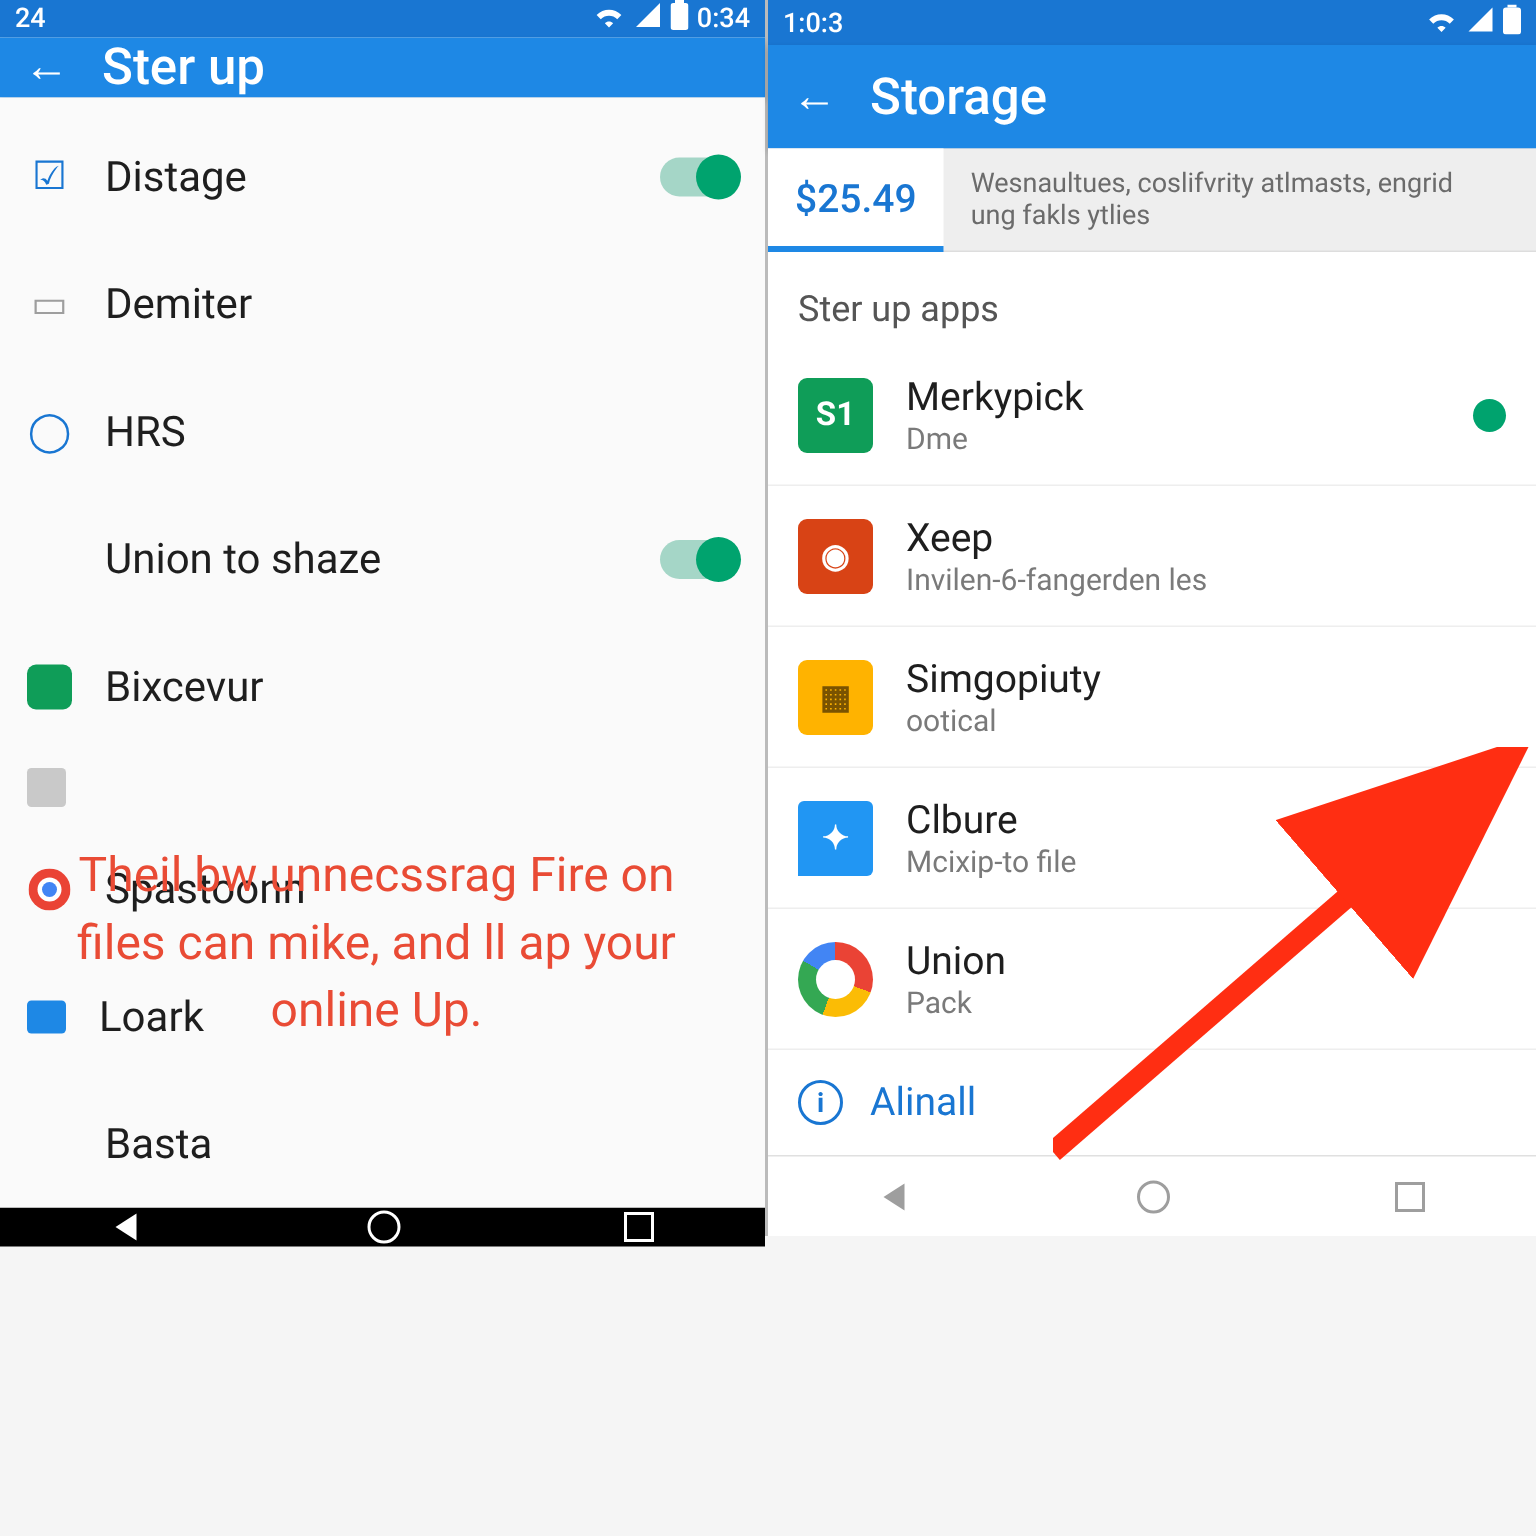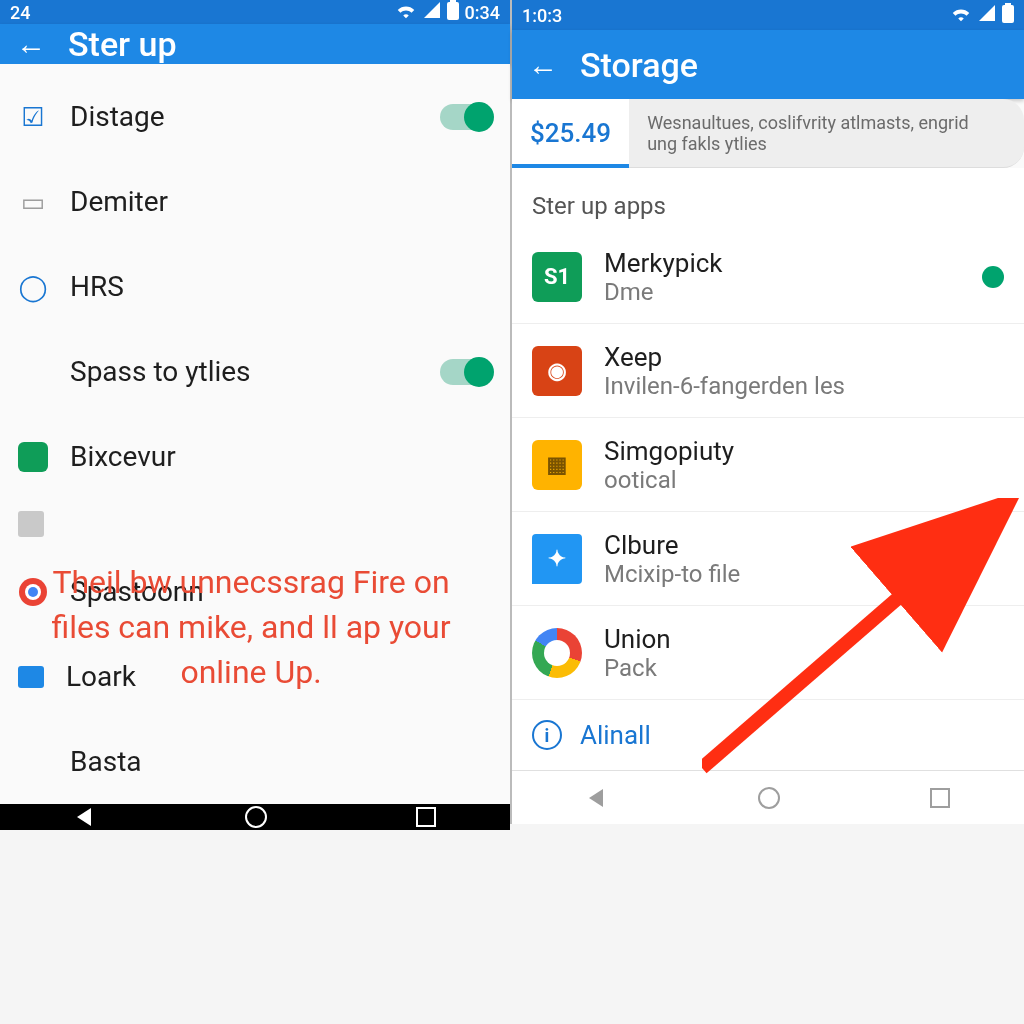--- a/index.html
+++ b/index.html
@@ -112,21 +112,20 @@
     pointer-events: none;
   }
 
   
   .tab-bar {
     height: 80px;
     background: #eeeeee;
     display: flex;
     align-items: center;
     border-bottom: 1px solid #ddd;
-    border-radius: 21px;
   }
   .tab {
     height: 100%;
     display: flex;
     flex-direction: column;
     justify-content: center;
     padding: 0 18px;
     position: relative;
   }
   .tab.active { background: #fff; }
@@ -162,21 +161,21 @@
   }
   .app-row:last-of-type { border-bottom: none; }
   .app-icon {
     width: 50px; height: 50px;
     border-radius: 6px;
     display: inline-flex; align-items: center; justify-content: center;
     font-size: 22px; font-weight: bold; color: #fff;
   }
   .app-txt { flex: 1; display: flex; flex-direction: column; }
   .app-name { font-size: 26px; color: #1e1e1e; }
-  .app-sub  { font-size: 24px; color: #7a7a7a; }
+  .app-sub  { font-size: 20px; color: #7a7a7a; }
   .small-toggle-dot {
     width: 22px; height: 22px; border-radius: 50%;
     background: #00a36e;
   }
 
   .footer-link {
     display: flex; align-items: center; gap: 18px;
     padding: 20px 20px;
     color: #1976d2;
     font-size: 26px;
@@ -251,21 +250,21 @@
       <span class="row-label">Demiter</span>
     </div>
 
     <div class="setting-row">
       <span class="row-icon" style="color:#1976d2">◯</span>
       <span class="row-label">HRS</span>
     </div>
 
     <div class="setting-row">
       <span class="row-icon"></span>
-      <span class="row-label">Spass to ytlies</span>
+      <span class="row-label">Union to shaze</span>
       <span class="toggle"></span>
     </div>
 
     <div class="setting-row">
       <span class="row-icon" style="background:#0f9d58;border-radius:6px;width:30px;height:30px"></span>
       <span class="row-label">Bixcevur</span>
     </div>
 
     <div class="setting-row" style="height:50px">
       <span class="row-icon" style="background:#c9c9c9;border-radius:3px;width:26px;height:26px"></span>

